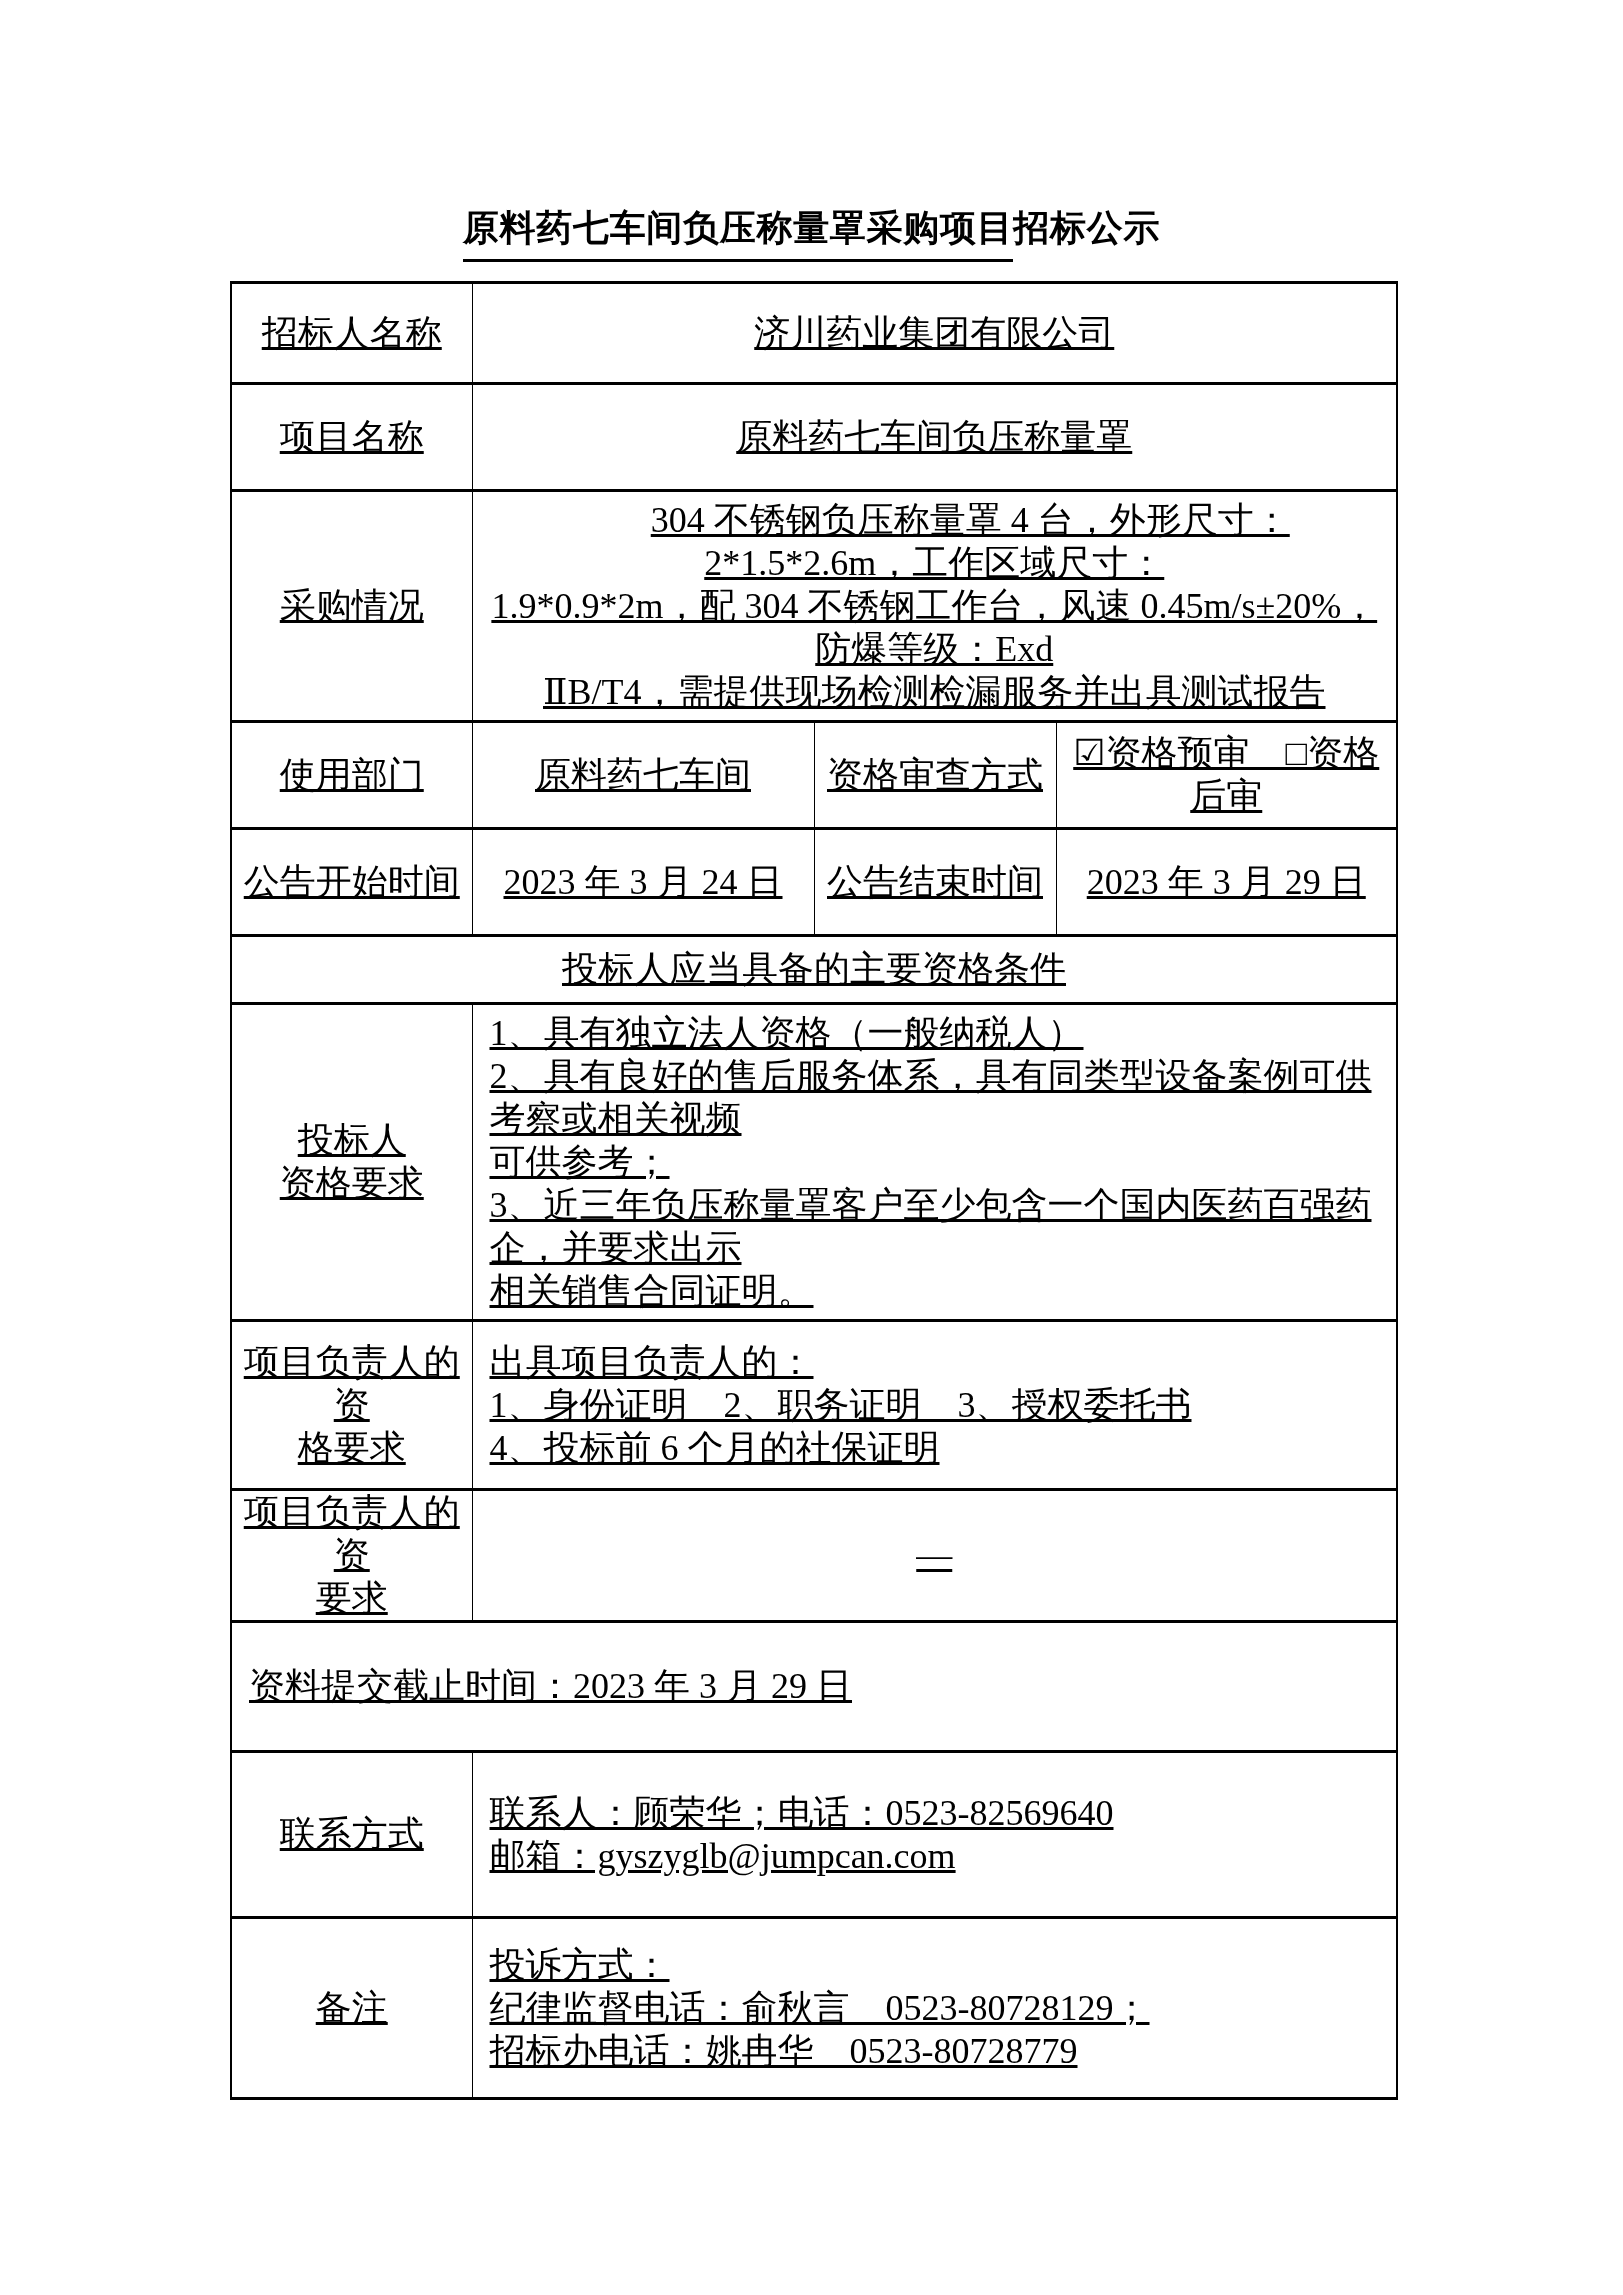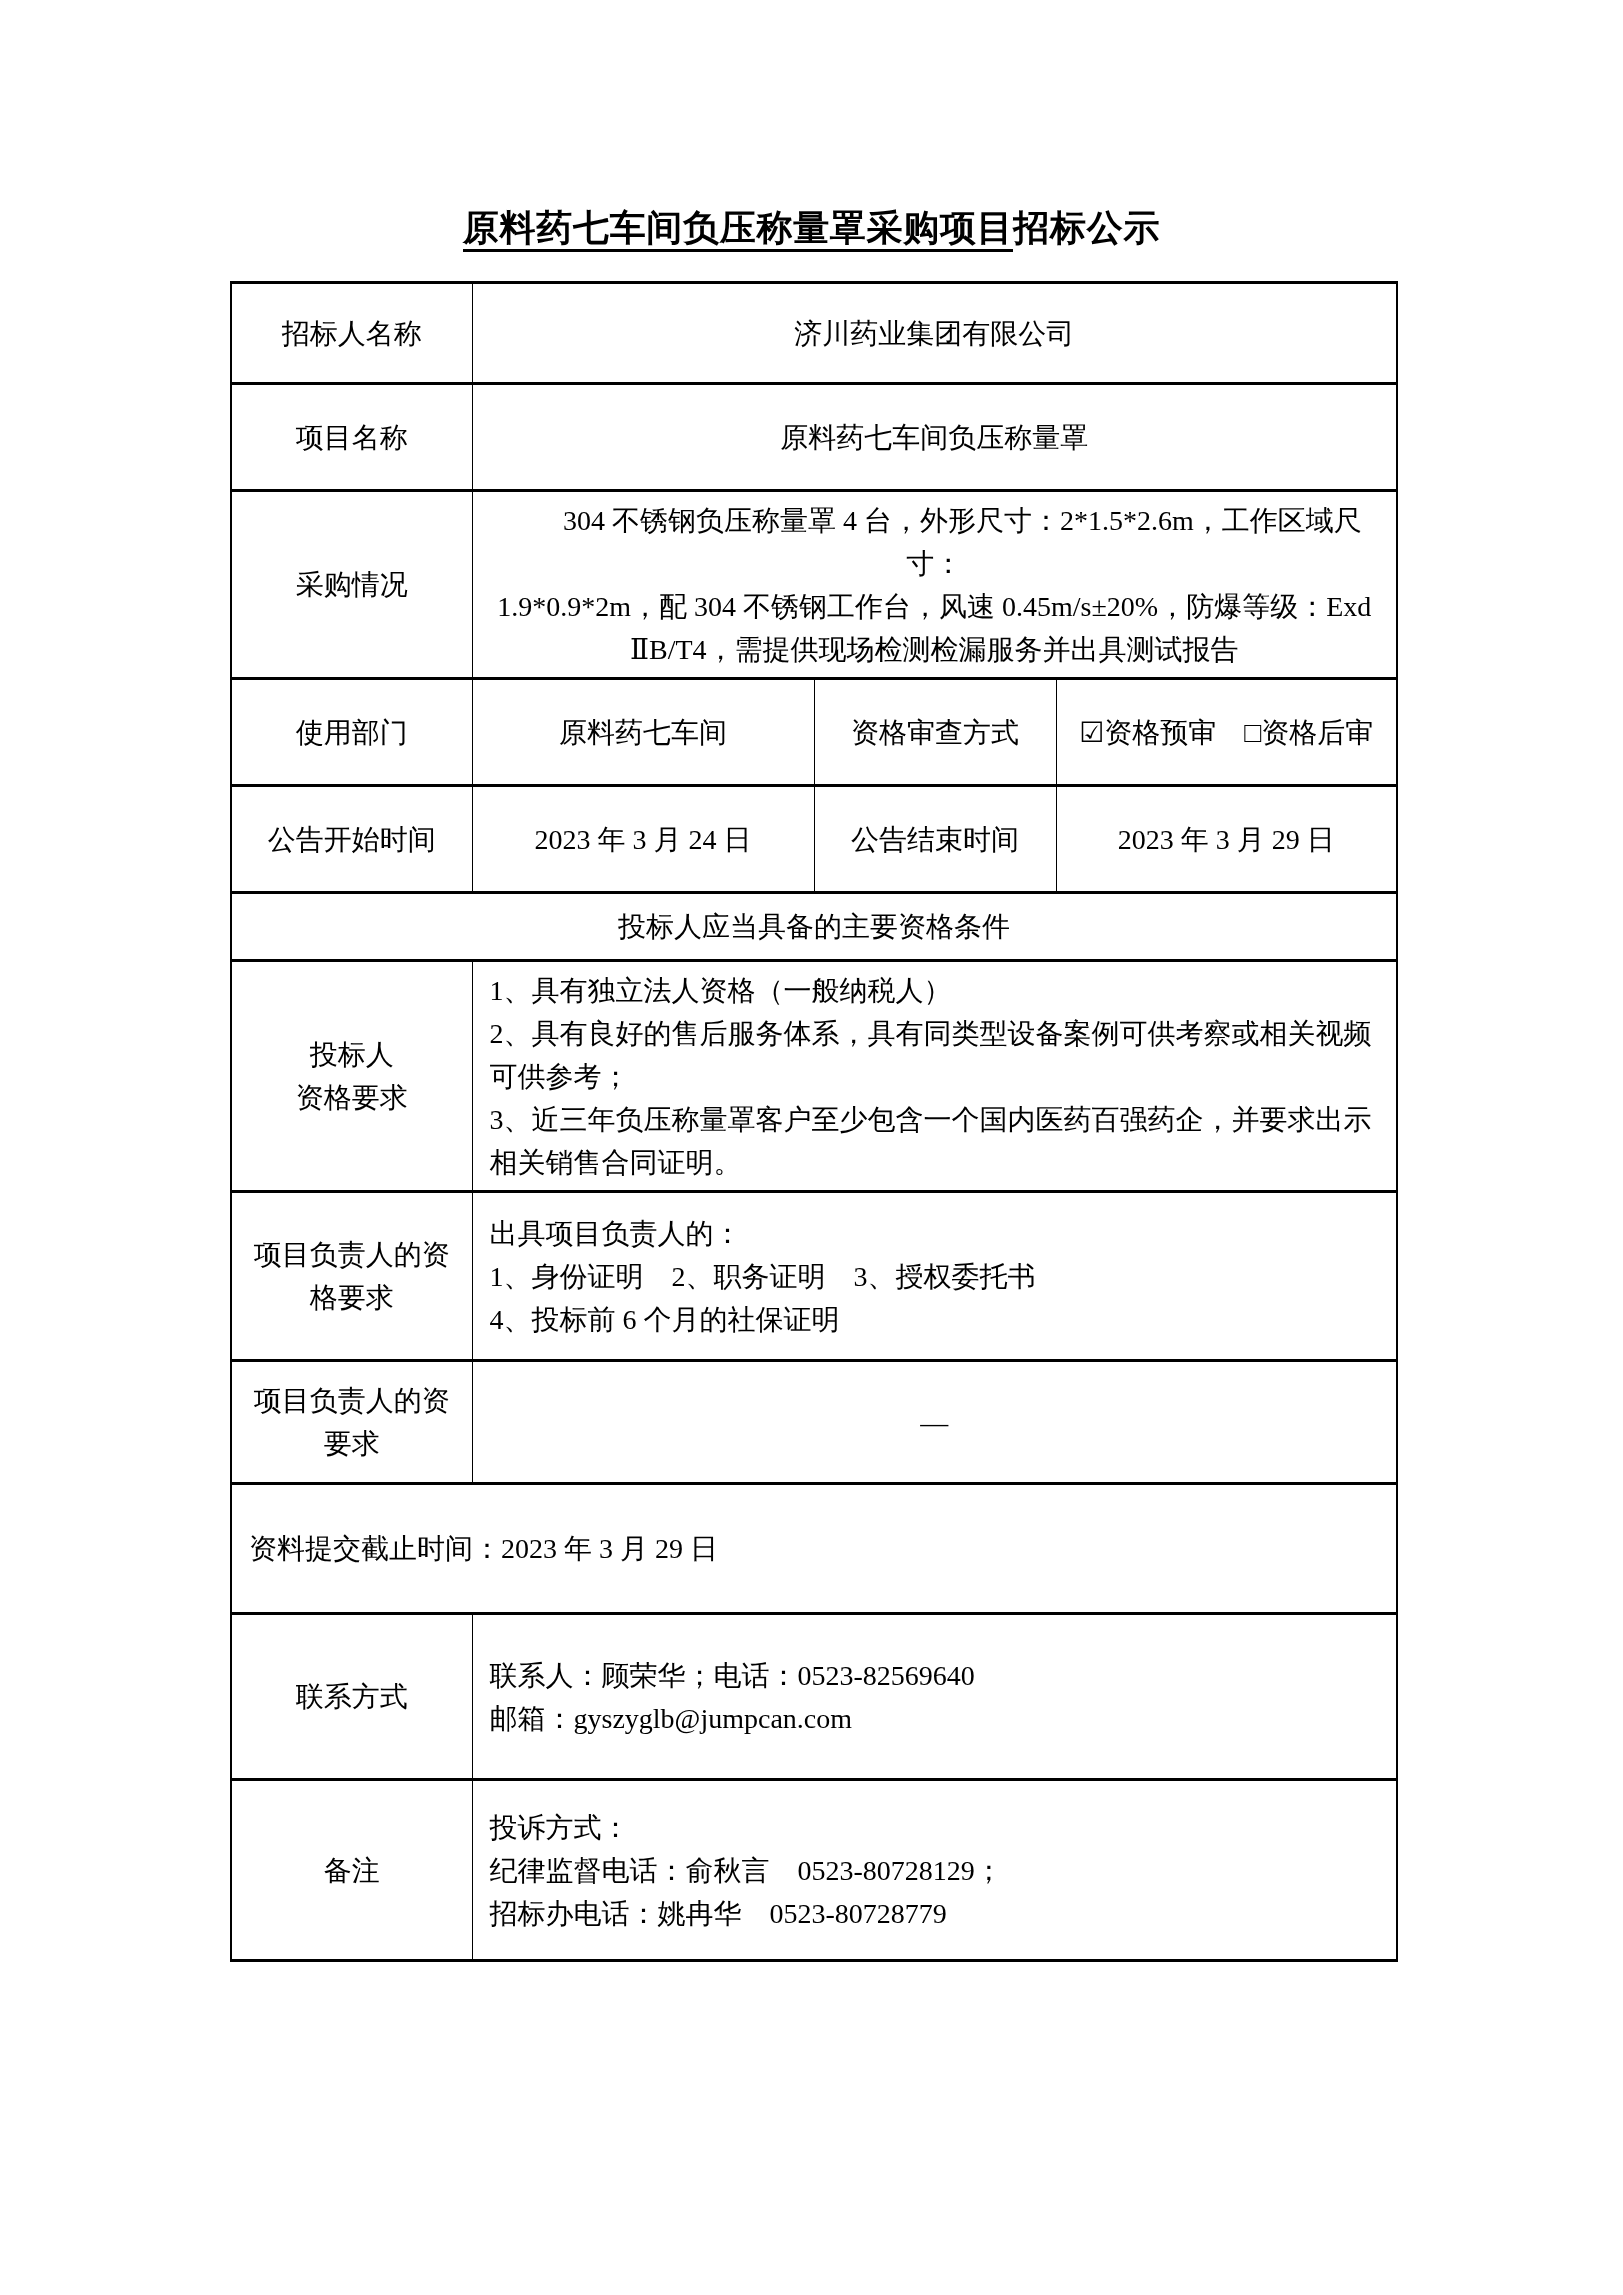--- a/index.html
+++ b/index.html
@@ -22,40 +22,41 @@
     width: 1623px;
     text-align: center;
     font-size: 36px;
     font-weight: bold;
     line-height: 52px;
     letter-spacing: 0.7px;
     white-space: nowrap;
   }
   .doc-title .underlined {
     border-bottom: 3.3px solid #000;
-    padding-bottom: 1px;
+    padding-bottom: 11px;
   }
   table.main {
     position: absolute;
     left: 230px;
     top: 281px;
     width: 1166px;
     border-collapse: collapse;
     table-layout: fixed;
     border: 2px solid #000;
   }
   td {
     border: 1.3px solid #000;
     border-top-width: 3.3px;
     border-bottom-width: 3.3px;
-    font-size: 28px;
+    font-size: 36px;
     line-height: 43px;
     vertical-align: middle;
     padding: 0;
     overflow: hidden;
+    text-decoration: underline;
   }
   td.label {
     text-align: center;
     padding: 0 5.2px;
   }
   td.center {
     text-align: center;
     padding: 0 5.2px;
     border-radius: 19px;
   }

